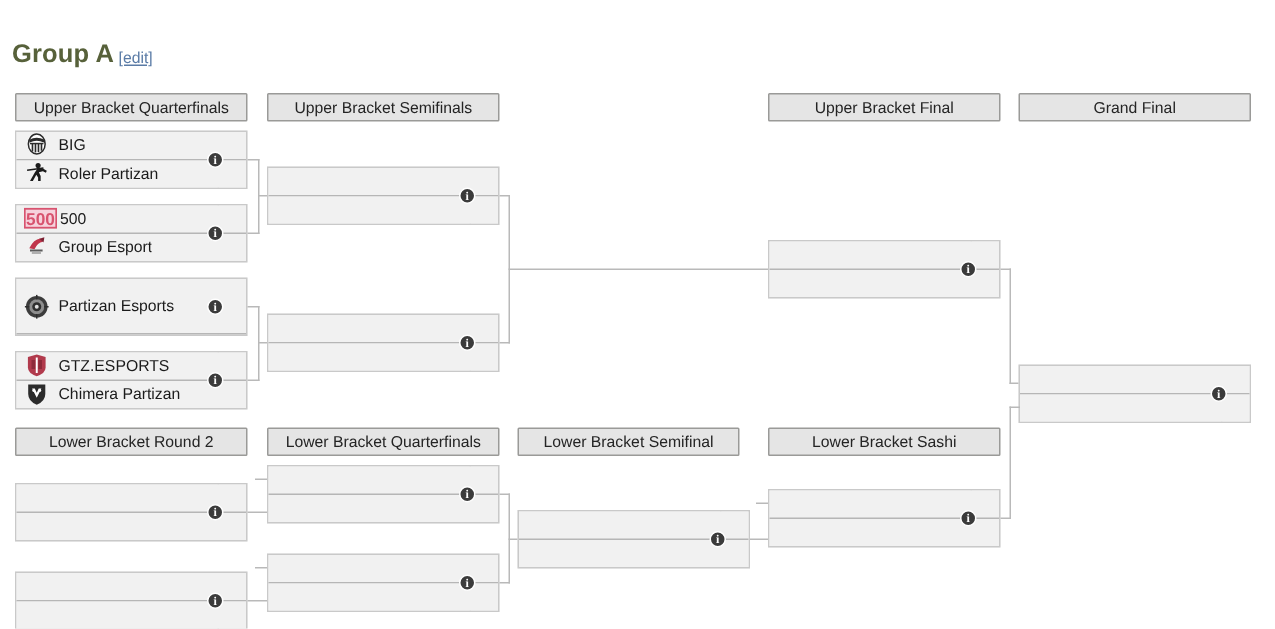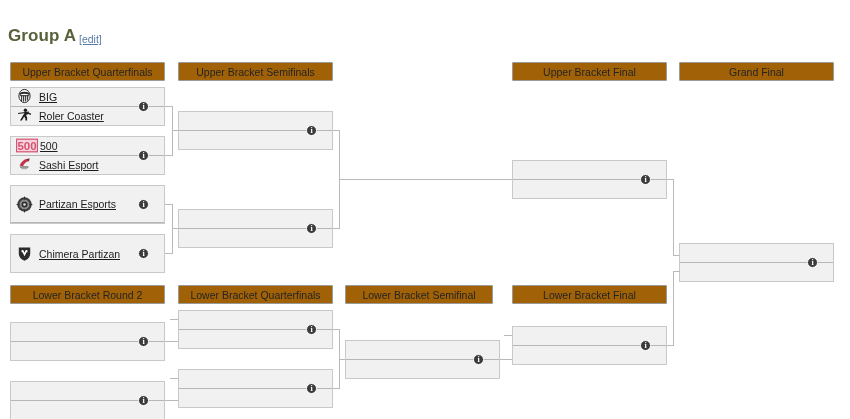--- a/index.html
+++ b/index.html
@@ -21,21 +21,21 @@
   }
   .edit-link{
     position:absolute;left:79px;top:17px;
     font-size:10.5px;color:#5a7ba6;white-space:nowrap;
   }
 
   
   .round-hdr{
     position:absolute;
     height:19px;
-    background:#a16207;
+    background:#e5e5e5;
     border:1px solid #9a9a98;
     border-radius:1px;
     display:flex;align-items:center;justify-content:center;
     font-size:10.5px;color:#242424;
     white-space:nowrap;
     box-sizing:border-box;
   }
 
   
   .match{
@@ -64,21 +64,21 @@
   }
 
   .logo{
     flex:0 0 auto;
     width:17px;height:17px;
     margin-left:5px;margin-right:6px;
     display:block;
   }
   .tname{
     font-size:10.5px;color:#1b1b1b;
-    white-space:nowrap;overflow:hidden;text-decoration:underline;
+    white-space:nowrap;overflow:hidden;
   }
 
   
   .info-badge{
     position:absolute;
     width:11px;height:11px;border-radius:50%;
     background:#3b3b3b;
     border:1px solid #ffffff;
     box-sizing:border-box;
     color:#ffffff;
@@ -124,21 +124,21 @@
       <span class="tname" style="position:absolute;left:141px;"></span>
     </div>
     <div class="opp">
       <span class="logo">
         <svg viewBox="0 0 17 17" width="17" height="17">
           <circle cx="9.4" cy="3.3" r="1.7" fill="#1b1b1b"></circle>
           <path d="M9.2 5.0 L7.0 8.4 L4.0 13.6 L5.9 13.6 L8.2 9.5 L9.4 11.4 L9.4 13.6 L11.1 13.6 L11.1 10.3 L9.9 7.9 L12.6 7.1 L14.6 8.1 L15.2 6.8 L12.6 5.4 Z" fill="#1b1b1b"></path>
           <rect x="2.0" y="6.0" width="11.0" height="1.0" fill="#1b1b1b" transform="rotate(-8 2 6)"></rect>
         </svg>
       </span>
-      <span class="tname">Roler Coaster</span>
+      <span class="tname">Roler Partizan</span>
       <span class="tname" style="position:absolute;left:141px;"></span>
     </div>
   </div>
   <div class="info-badge" style="left:138px;top:85px;">i</div>
 
   <div class="match" style="left:10px;top:120px;width:155px;height:39px;">
     <div class="scorecol" style="left:134px;"></div>
     <div class="opp top">
       <span class="logo" style="width:22px;margin-right:2px;">
         <svg viewBox="0 0 22 17" width="22" height="17">
@@ -151,21 +151,21 @@
     </div>
     <div class="opp">
       <span class="logo">
         <svg viewBox="0 0 17 17" width="17" height="17">
           <path d="M3.5 9.5 Q6.5 3.5 10.8 3.0 L12.6 5.2 Q9.0 5.8 7.0 10.2 Z" fill="#c0354b"></path>
           <path d="M10.2 3.2 L13.6 2.2 L13.0 5.6 Z" fill="#7d2233"></path>
           <path d="M4.0 10.4 L12.4 10.4 L12.4 11.6 L4.0 11.6 Z" fill="#5d5d5d"></path>
           <path d="M5.2 12.2 L11.3 12.2 L11.3 13.2 L5.2 13.2 Z" fill="#9a9a9a"></path>
         </svg>
       </span>
-      <span class="tname">Sashi Esport</span>
+      <span class="tname">Group Esport</span>
       <span class="tname" style="position:absolute;left:141px;"></span>
     </div>
   </div>
   <div class="info-badge" style="left:138px;top:134px;">i</div>
 
   <div class="match" style="left:10px;top:169px;width:155px;height:39px;">
     <div class="scorecol" style="left:134px;"></div>
     <div class="opp top">
       <span class="logo">
         <svg viewBox="0 0 17 17" width="17" height="17">
@@ -180,20 +180,32 @@
         </svg>
       </span>
       <span class="tname">Partizan Esports</span>
       <span class="tname" style="position:absolute;left:141px;"></span>
     </div>
   </div>
   <div class="info-badge" style="left:138px;top:183px;">i</div>
 
   <div class="match" style="left:10px;top:218px;width:155px;height:39px;">
     <div class="scorecol" style="left:134px;"></div>
+    <div class="opp top">
+      <span class="logo">
+        <svg viewBox="0 0 17 17" width="17" height="17">
+          <path d="M2.6 3.0 L8.5 1.4 L14.4 3.0 L14.4 10.0 Q14.4 13.8 8.5 15.8 Q2.6 13.8 2.6 10.0 Z" fill="#b13a4c"></path>
+          <path d="M8.5 3.4 L8.5 13.6" stroke="#ffffff" stroke-width="1.3"></path>
+          <path d="M5.0 5.0 L7.4 5.0 L7.4 11.0 L5.0 11.0 Z" fill="#8e2a3a"></path>
+          <path d="M9.6 5.0 L12.0 5.0 L12.0 11.0 L9.6 11.0 Z" fill="#8e2a3a"></path>
+        </svg>
+      </span>
+      <span class="tname">GTZ.ESPORTS</span>
+      <span class="tname" style="position:absolute;left:141px;"></span>
+    </div>
     <div class="opp">
       <span class="logo">
         <svg viewBox="0 0 17 17" width="17" height="17">
           <path d="M2.8 2.4 L14.2 2.4 L14.2 8.6 Q14.2 13.4 8.5 15.8 Q2.8 13.4 2.8 8.6 Z" fill="#2b2b2b"></path>
           <path d="M5.4 5.0 L8.5 11.2 L11.6 5.0 L9.8 5.0 L8.5 7.8 L7.2 5.0 Z" fill="#ffffff"></path>
           <circle cx="6.4" cy="6.4" r="0.9" fill="#ffffff"></circle>
           <circle cx="10.6" cy="6.4" r="0.9" fill="#ffffff"></circle>
         </svg>
       </span>
       <span class="tname">Chimera Partizan</span>
@@ -261,21 +273,21 @@
     </div>
     <div class="opp">
       <span class="tname" style="margin-left:7px;"></span>
     </div>
   </div>
   <div class="info-badge" style="left:807px;top:241px;">i</div>
 
   <div class="round-hdr" style="left:10px;top:269px;width:155px;">Lower Bracket Round 2</div>
   <div class="round-hdr" style="left:178px;top:269px;width:155px;">Lower Bracket Quarterfinals</div>
   <div class="round-hdr" style="left:345px;top:269px;width:148px;">Lower Bracket Semifinal</div>
-  <div class="round-hdr" style="left:512px;top:269px;width:155px;">Lower Bracket Final</div>
+  <div class="round-hdr" style="left:512px;top:269px;width:155px;">Lower Bracket Sashi</div>
 
   <div class="match" style="left:10px;top:306px;width:155px;height:39px;">
     <div class="scorecol" style="left:134px;"></div>
     <div class="opp top">
       <span class="tname" style="margin-left:7px;"></span>
     </div>
     <div class="opp">
       <span class="tname" style="margin-left:7px;"></span>
     </div>
   </div>

